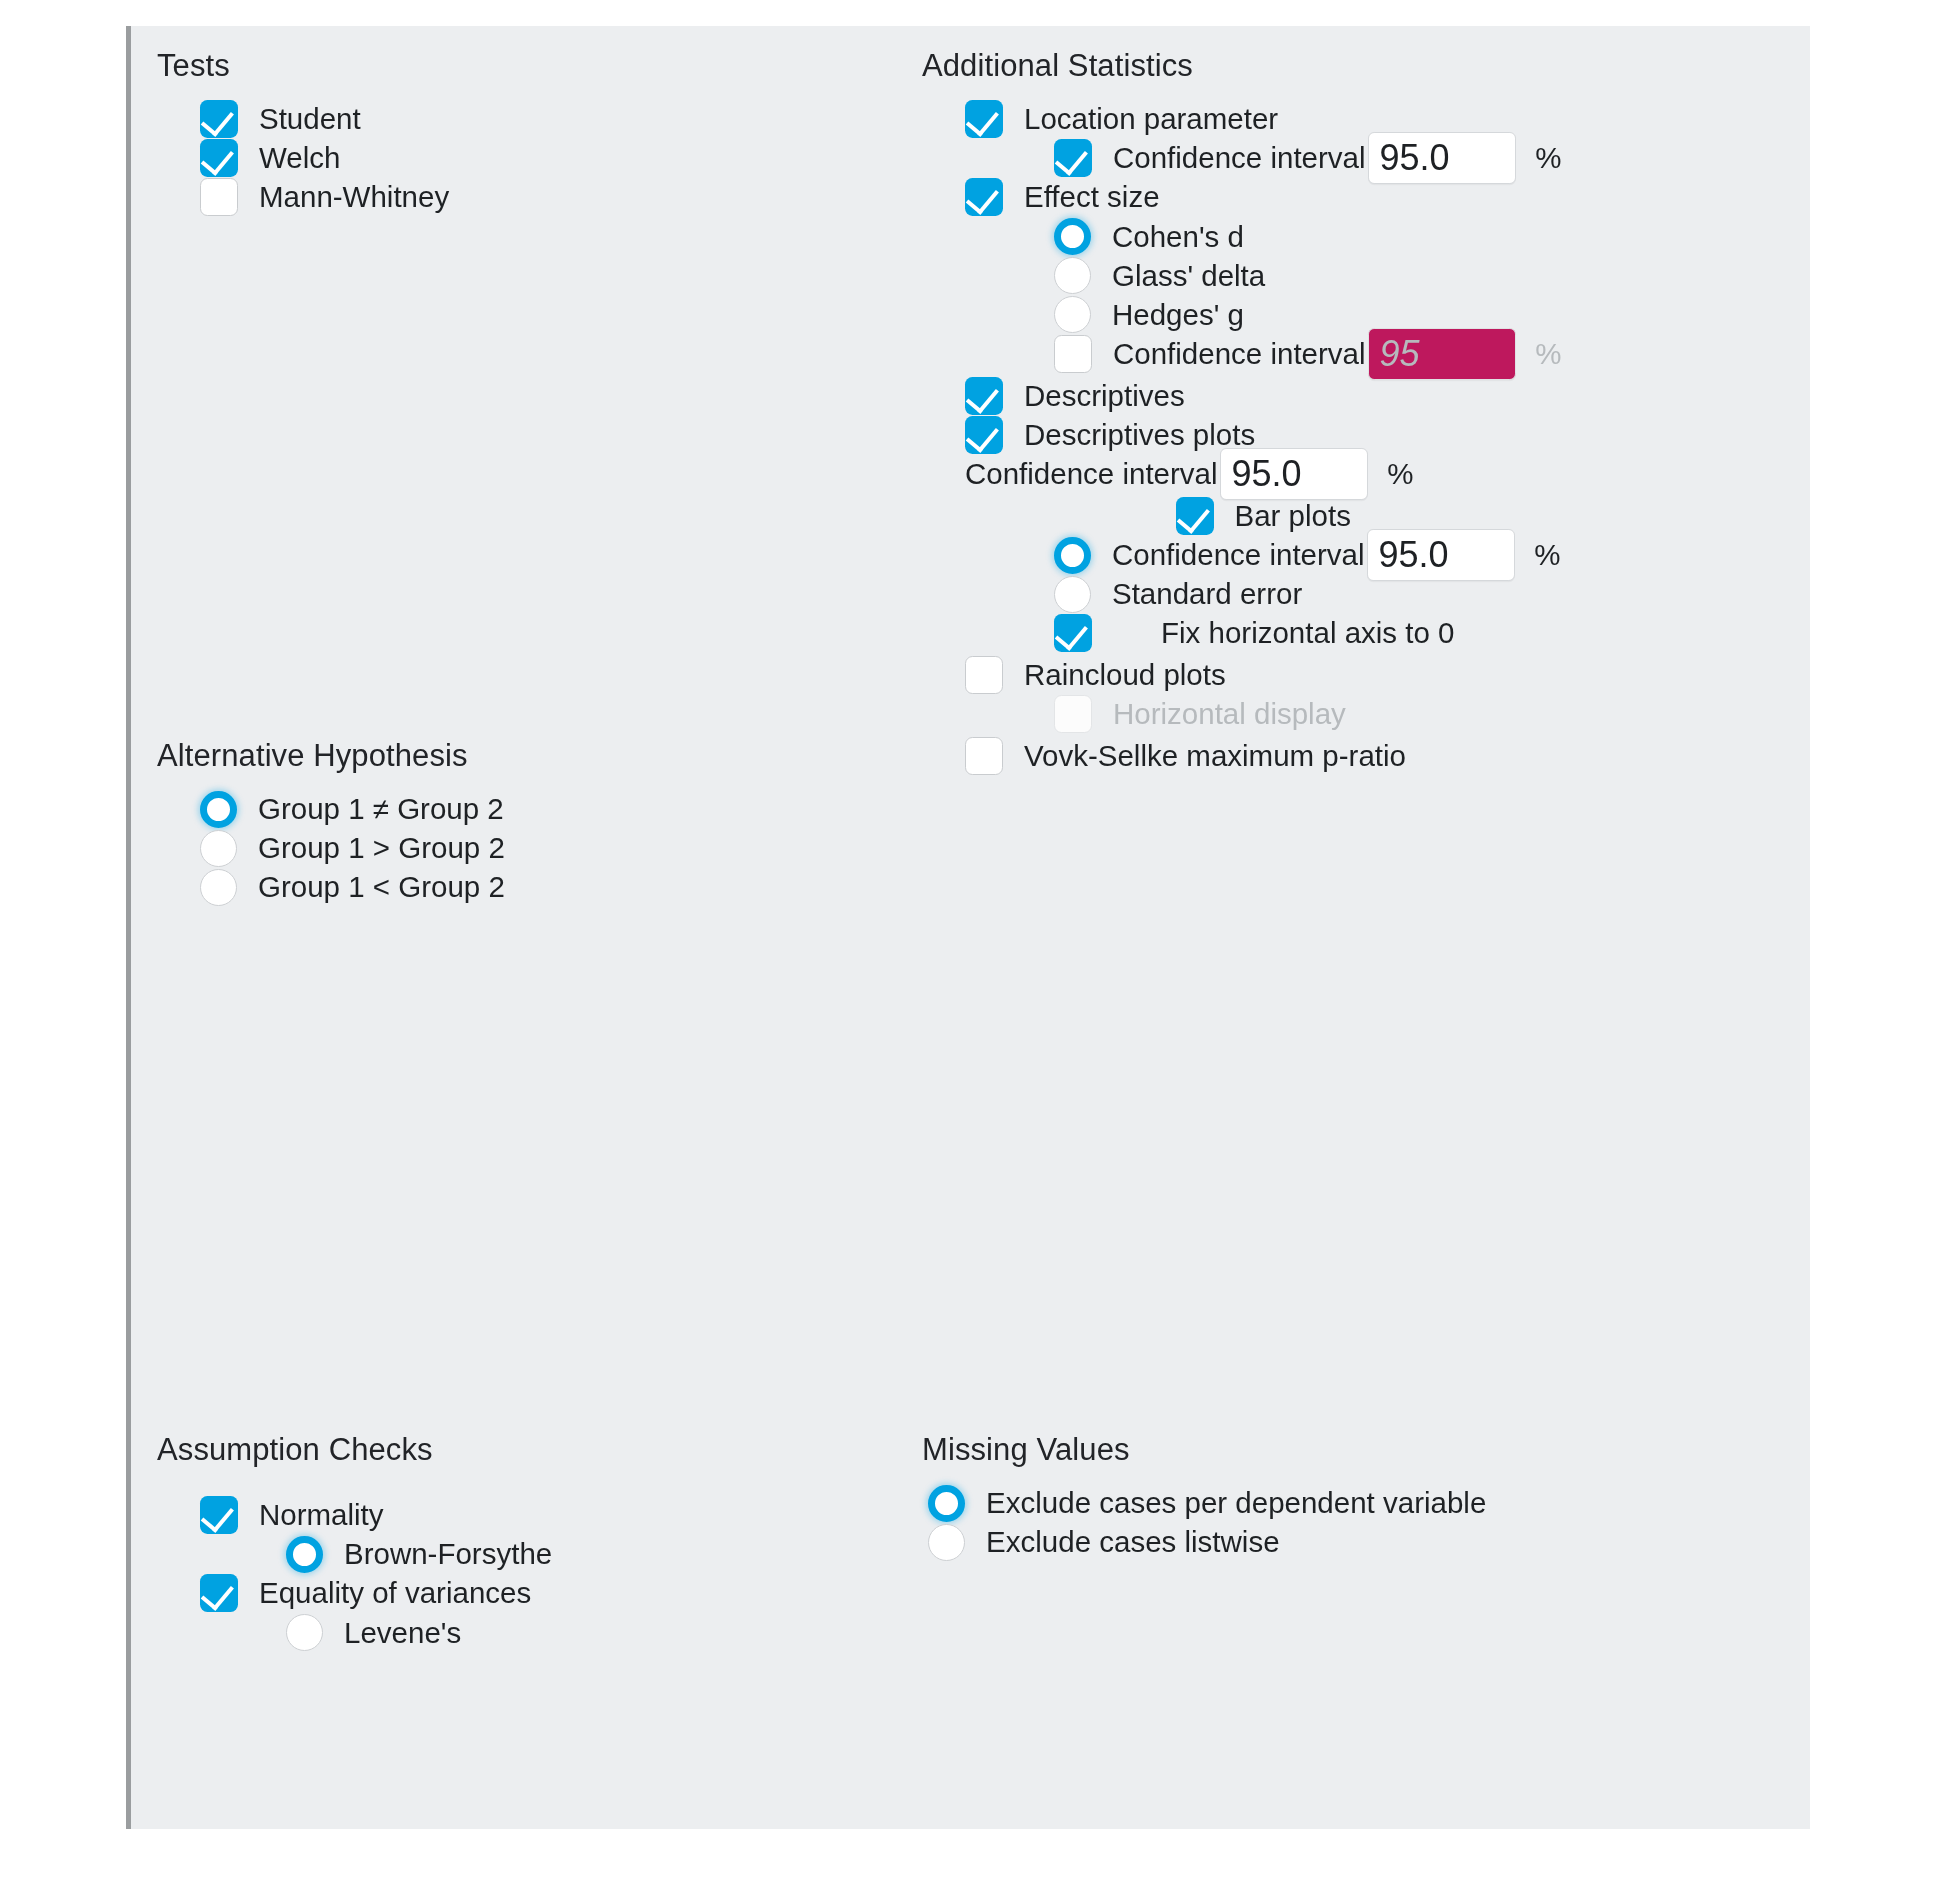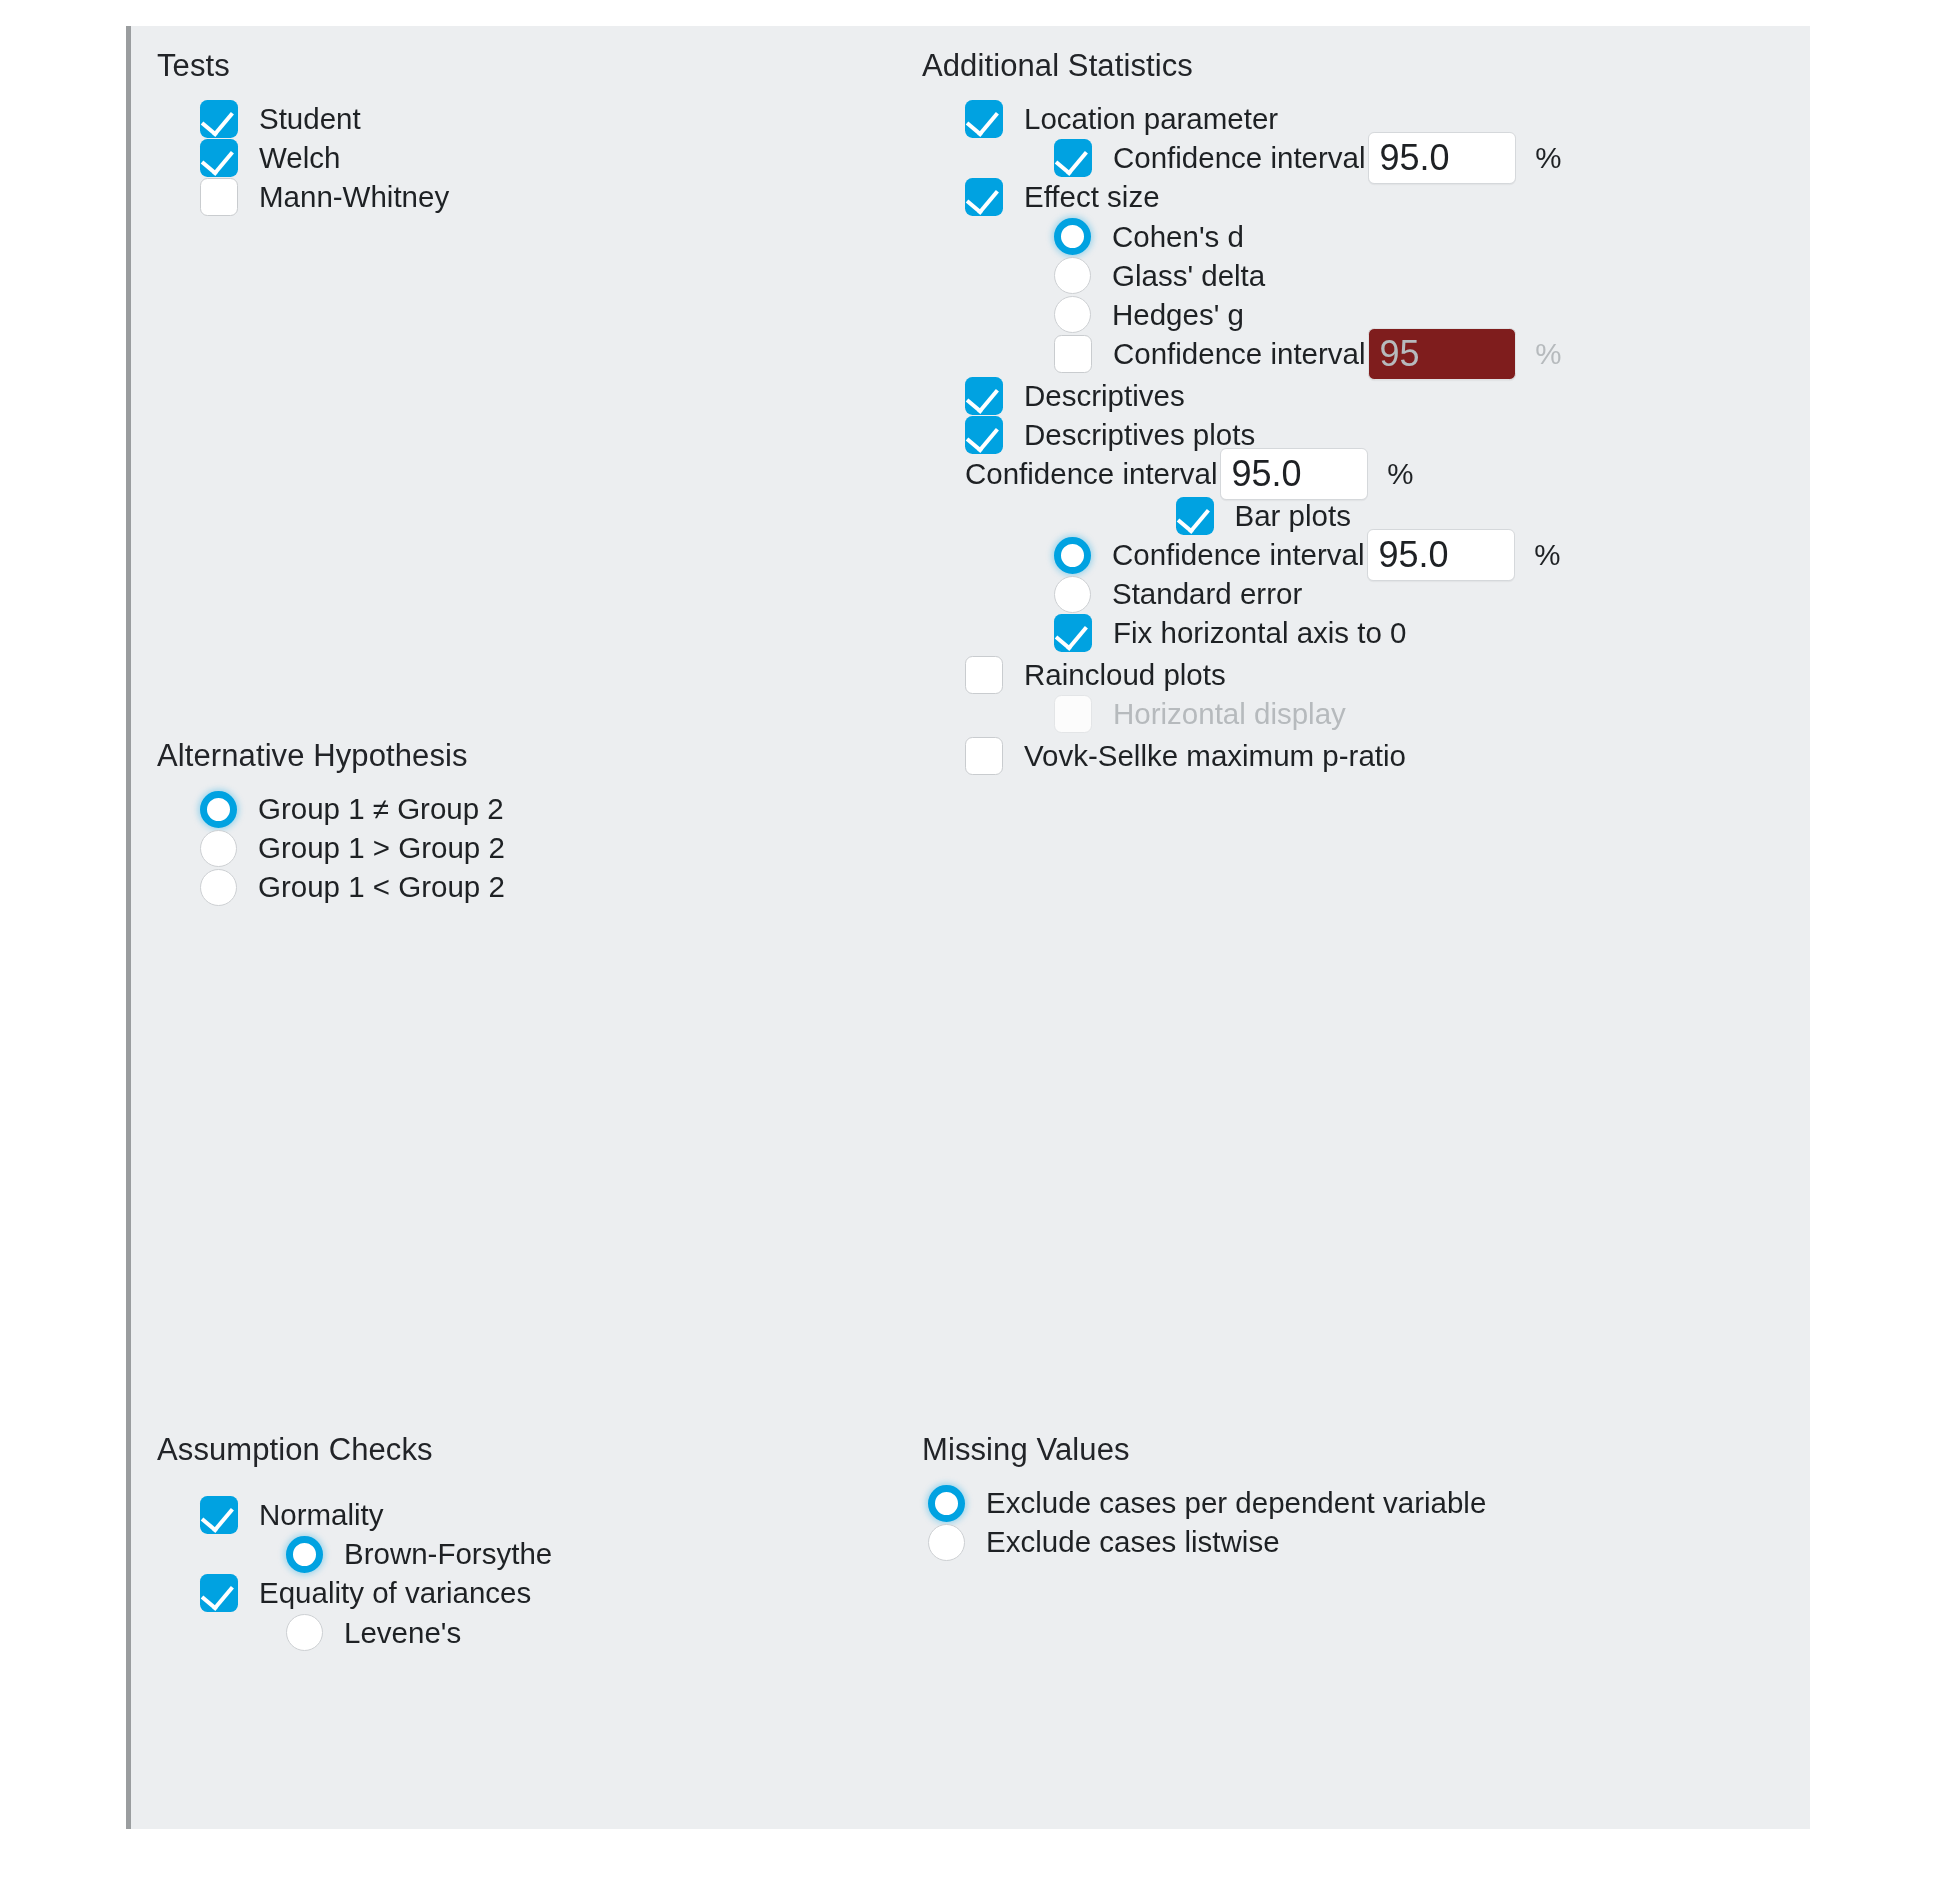--- a/index.html
+++ b/index.html
@@ -98,21 +98,21 @@
     border: 1.8px solid #d5d8db;
     border-radius: 6.1px;
     box-sizing: border-box;
     margin-left: 2px;
     display: flex; align-items: center;
     padding-left: 11px;
     font-size: 36px;
     color: #1e2124;
     box-shadow: 0 1.2px 0 rgba(0,0,0,0.04);
   }
-  .field.disabled { color: #b6babd; border-color: #e0e2e4; background:#7f1d1d; }
+  .field.disabled { color: #b6babd; border-color: #e0e2e4; background:#be185d;font-style:italic; }
   .pct {
     font-size: 29.5px; color: #1e2124;
     margin-left: 19.7px;
   }
   .pct.disabled { color: #b6babd; }
 </style>
 </head>
 <body>
 
 <div id="root">
@@ -270,21 +270,21 @@
       <span class="lbl">Confidence interval</span>
       <span class="field">95.0</span>
       <span class="pct">%</span>
     </div>
 
     <div class="row indent-2" style="margin-top:1.2px;">
       <span class="rb off"></span>
       <span class="lbl">Standard error</span>
     </div>
 
-    <div class="row indent-2" style="margin-top:1.2px;">
+    <div class="row indent-2" style="margin-top:1.2px;gap:48px;">
       <span class="cb on">
           <i class="tick"></i>
         </span>
       <span class="lbl">Fix horizontal axis to 0</span>
     </div>
 
     <div class="row indent-1" style="margin-top:3.7px;">
       <span class="cb off"></span>
       <span class="lbl">Raincloud plots</span>
     </div>

